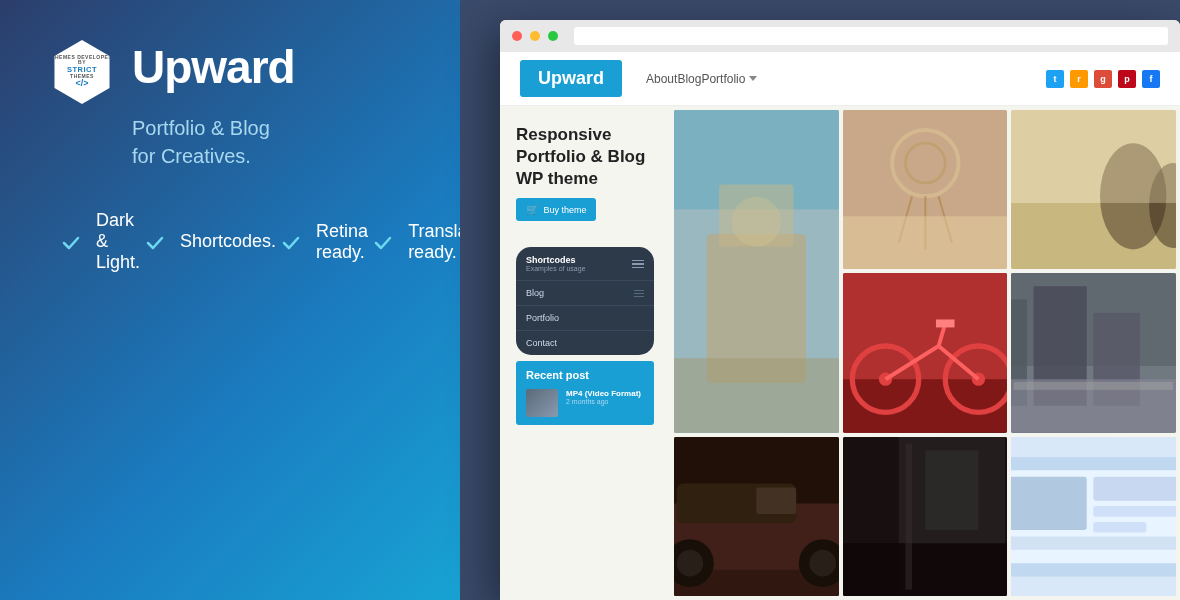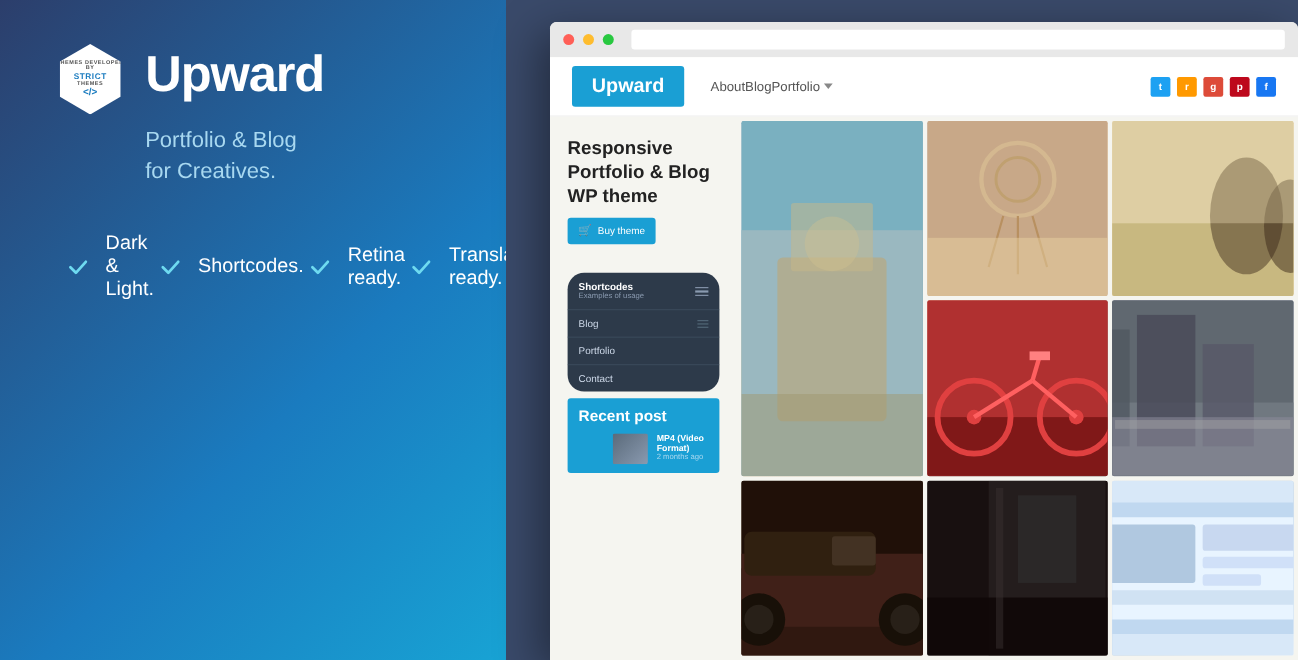--- a/index.html
+++ b/index.html
@@ -317,30 +317,29 @@
       flex-direction: column;
       gap: 1.5px;
     }
 
     .recent-post-box {
       background: #1a9fd4;
       border-radius: 3px;
       padding: 8px 10px;
     }
     .rp-title {
-      font-size: 14px;
+      font-size: 11px;
       color: #fff;
       font-weight: 700;
       margin-bottom: 8px;
     }
     .rp-item {
       display: flex;
       gap: 8px;
       align-items: flex-start;
-      margin-left: 31px;
     }
     .rp-thumb {
       width: 32px; height: 28px;
       background: #888;
       border-radius: 2px;
       flex-shrink: 0;
       overflow: hidden;
     }
     .rp-thumb-img {
       width: 100%; height: 100%;

